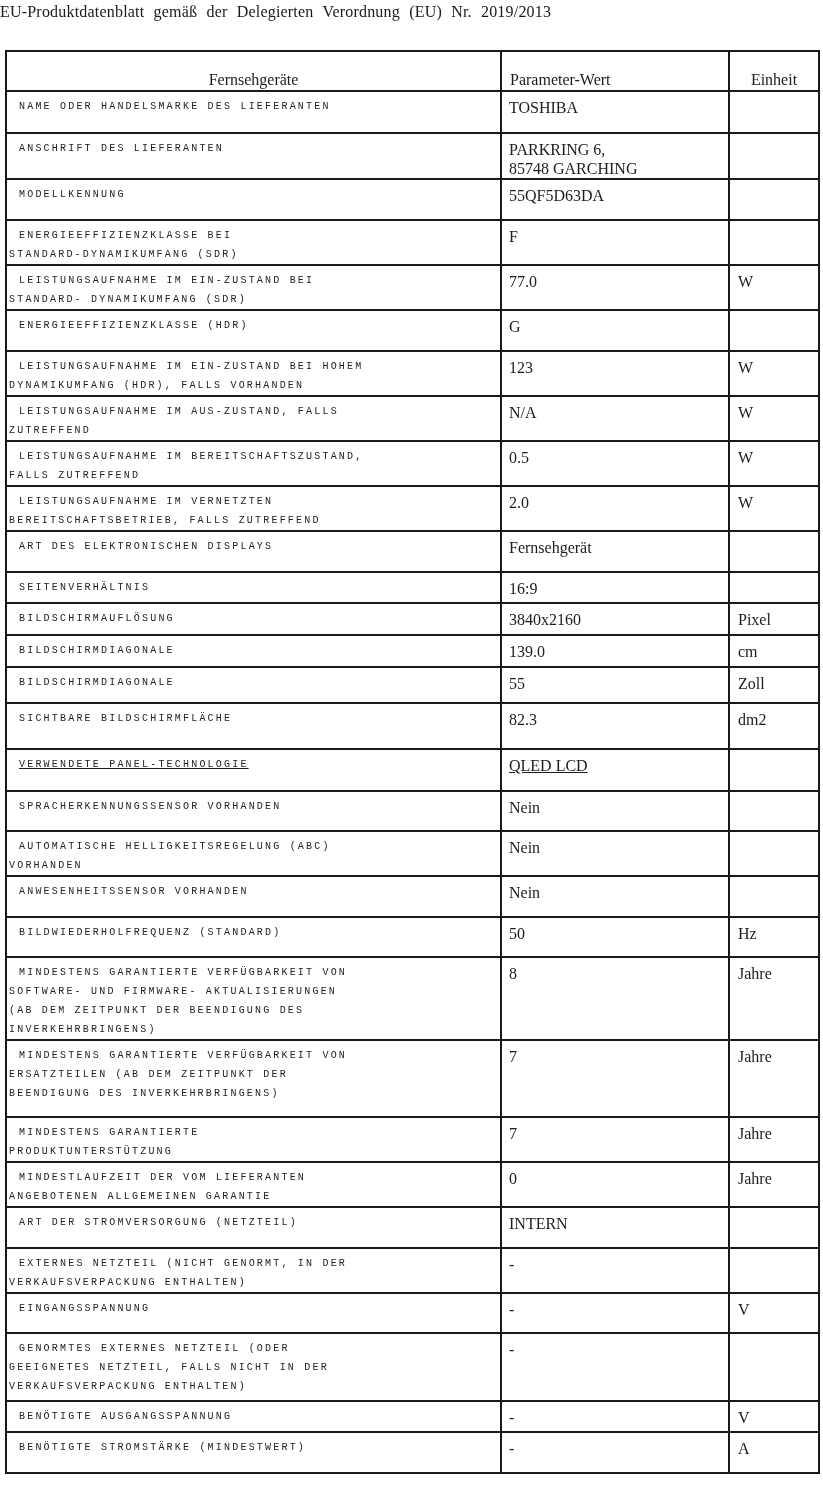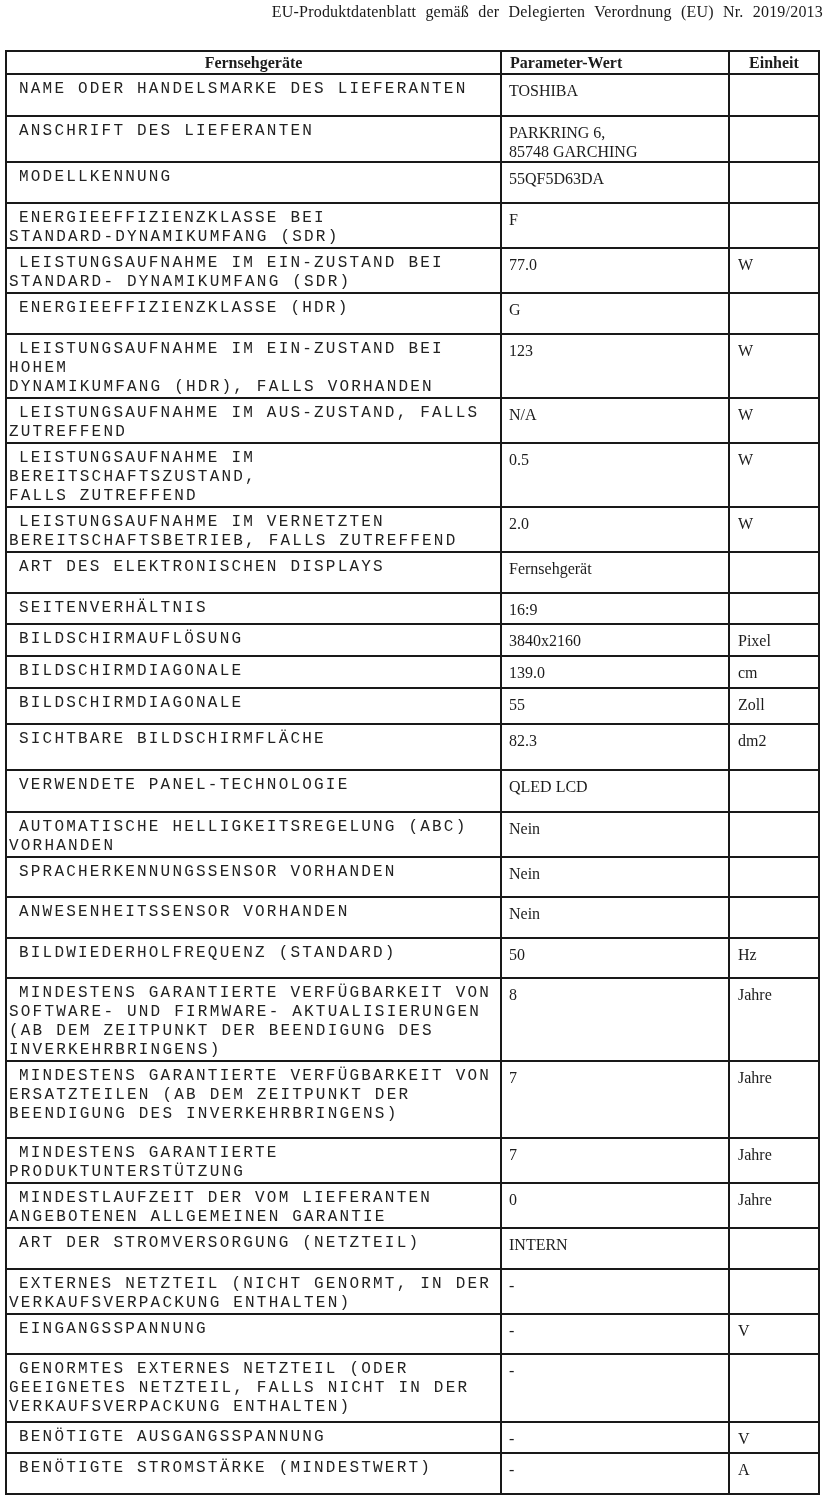--- a/index.html
+++ b/index.html
@@ -12,21 +12,21 @@
     height: 1500px;
     position: relative;
     font-family: "Liberation Serif", serif;
     color: #1c1c1c;
   }
   .doc-title {
     position: absolute;
     top: 3px;
     left: 0;
     width: 100%;
-    text-align: right;
+    text-align: left;
     font-size: 16px;
     word-spacing: 5px;
     letter-spacing: 0.2px;
     color: #1a1a1a;
   }
   table.spec-table {
     position: absolute;
     left: 5px;
     top: 50px;
     width: 813px;
@@ -38,30 +38,29 @@
     border: 2px solid #191919;
     vertical-align: top;
     font-weight: normal;
     overflow: hidden;
   }
   .spec-table thead tr {
     height: 23px;
   }
   .spec-table th {
     font-size: 16px;
-    padding: 1px 2px 0 2px;
+    padding: 18px 2px 0 2px;
     line-height: 20px;
-    font-weight: bold;
   }
   th.h-label { text-align: center; }
   th.h-value { text-align: left; padding-left: 8px; }
   th.h-unit  { text-align: center; }
   td.col-label {
     font-family: "Liberation Mono", monospace;
-    font-size: 16px;
+    font-size: 10px;
     letter-spacing: 2.2px;
     line-height: 19px;
     padding: 5px 2px 0 2px;
     text-indent: 10px;
     white-space: pre-line;
     color: #222222;
   }
   td.col-value {
     font-size: 16px;
     line-height: 19px;
@@ -174,33 +173,33 @@
       <tr style="height: 36px;">
         <td class="col-label">BILDSCHIRMDIAGONALE</td>
         <td class="col-value">55</td>
         <td class="col-unit">Zoll</td>
       </tr>
       <tr style="height: 46px;">
         <td class="col-label">SICHTBARE BILDSCHIRMFLÄCHE</td>
         <td class="col-value">82.3</td>
         <td class="col-unit">dm2</td>
       </tr>
-      <tr style="height: 42px;">
+      <tr style="height: 42px; text-decoration: underline;">
         <td class="col-label">VERWENDETE PANEL-TECHNOLOGIE</td>
         <td class="col-value">QLED LCD</td>
         <td class="col-unit"></td>
       </tr>
+      <tr style="height: 40px;">
+        <td class="col-label">SPRACHERKENNUNGSSENSOR VORHANDEN</td>
+        <td class="col-value">Nein</td>
+        <td class="col-unit"></td>
+      </tr>
       <tr style="height: 41px;">
         <td class="col-label">AUTOMATISCHE HELLIGKEITSREGELUNG (ABC)
 VORHANDEN</td>
-        <td class="col-value">Nein</td>
-        <td class="col-unit"></td>
-      </tr>
-      <tr style="height: 40px;">
-        <td class="col-label">SPRACHERKENNUNGSSENSOR VORHANDEN</td>
         <td class="col-value">Nein</td>
         <td class="col-unit"></td>
       </tr>
       <tr style="height: 41px;">
         <td class="col-label">ANWESENHEITSSENSOR VORHANDEN</td>
         <td class="col-value">Nein</td>
         <td class="col-unit"></td>
       </tr>
       <tr style="height: 40px;">
         <td class="col-label">BILDWIEDERHOLFREQUENZ (STANDARD)</td>

